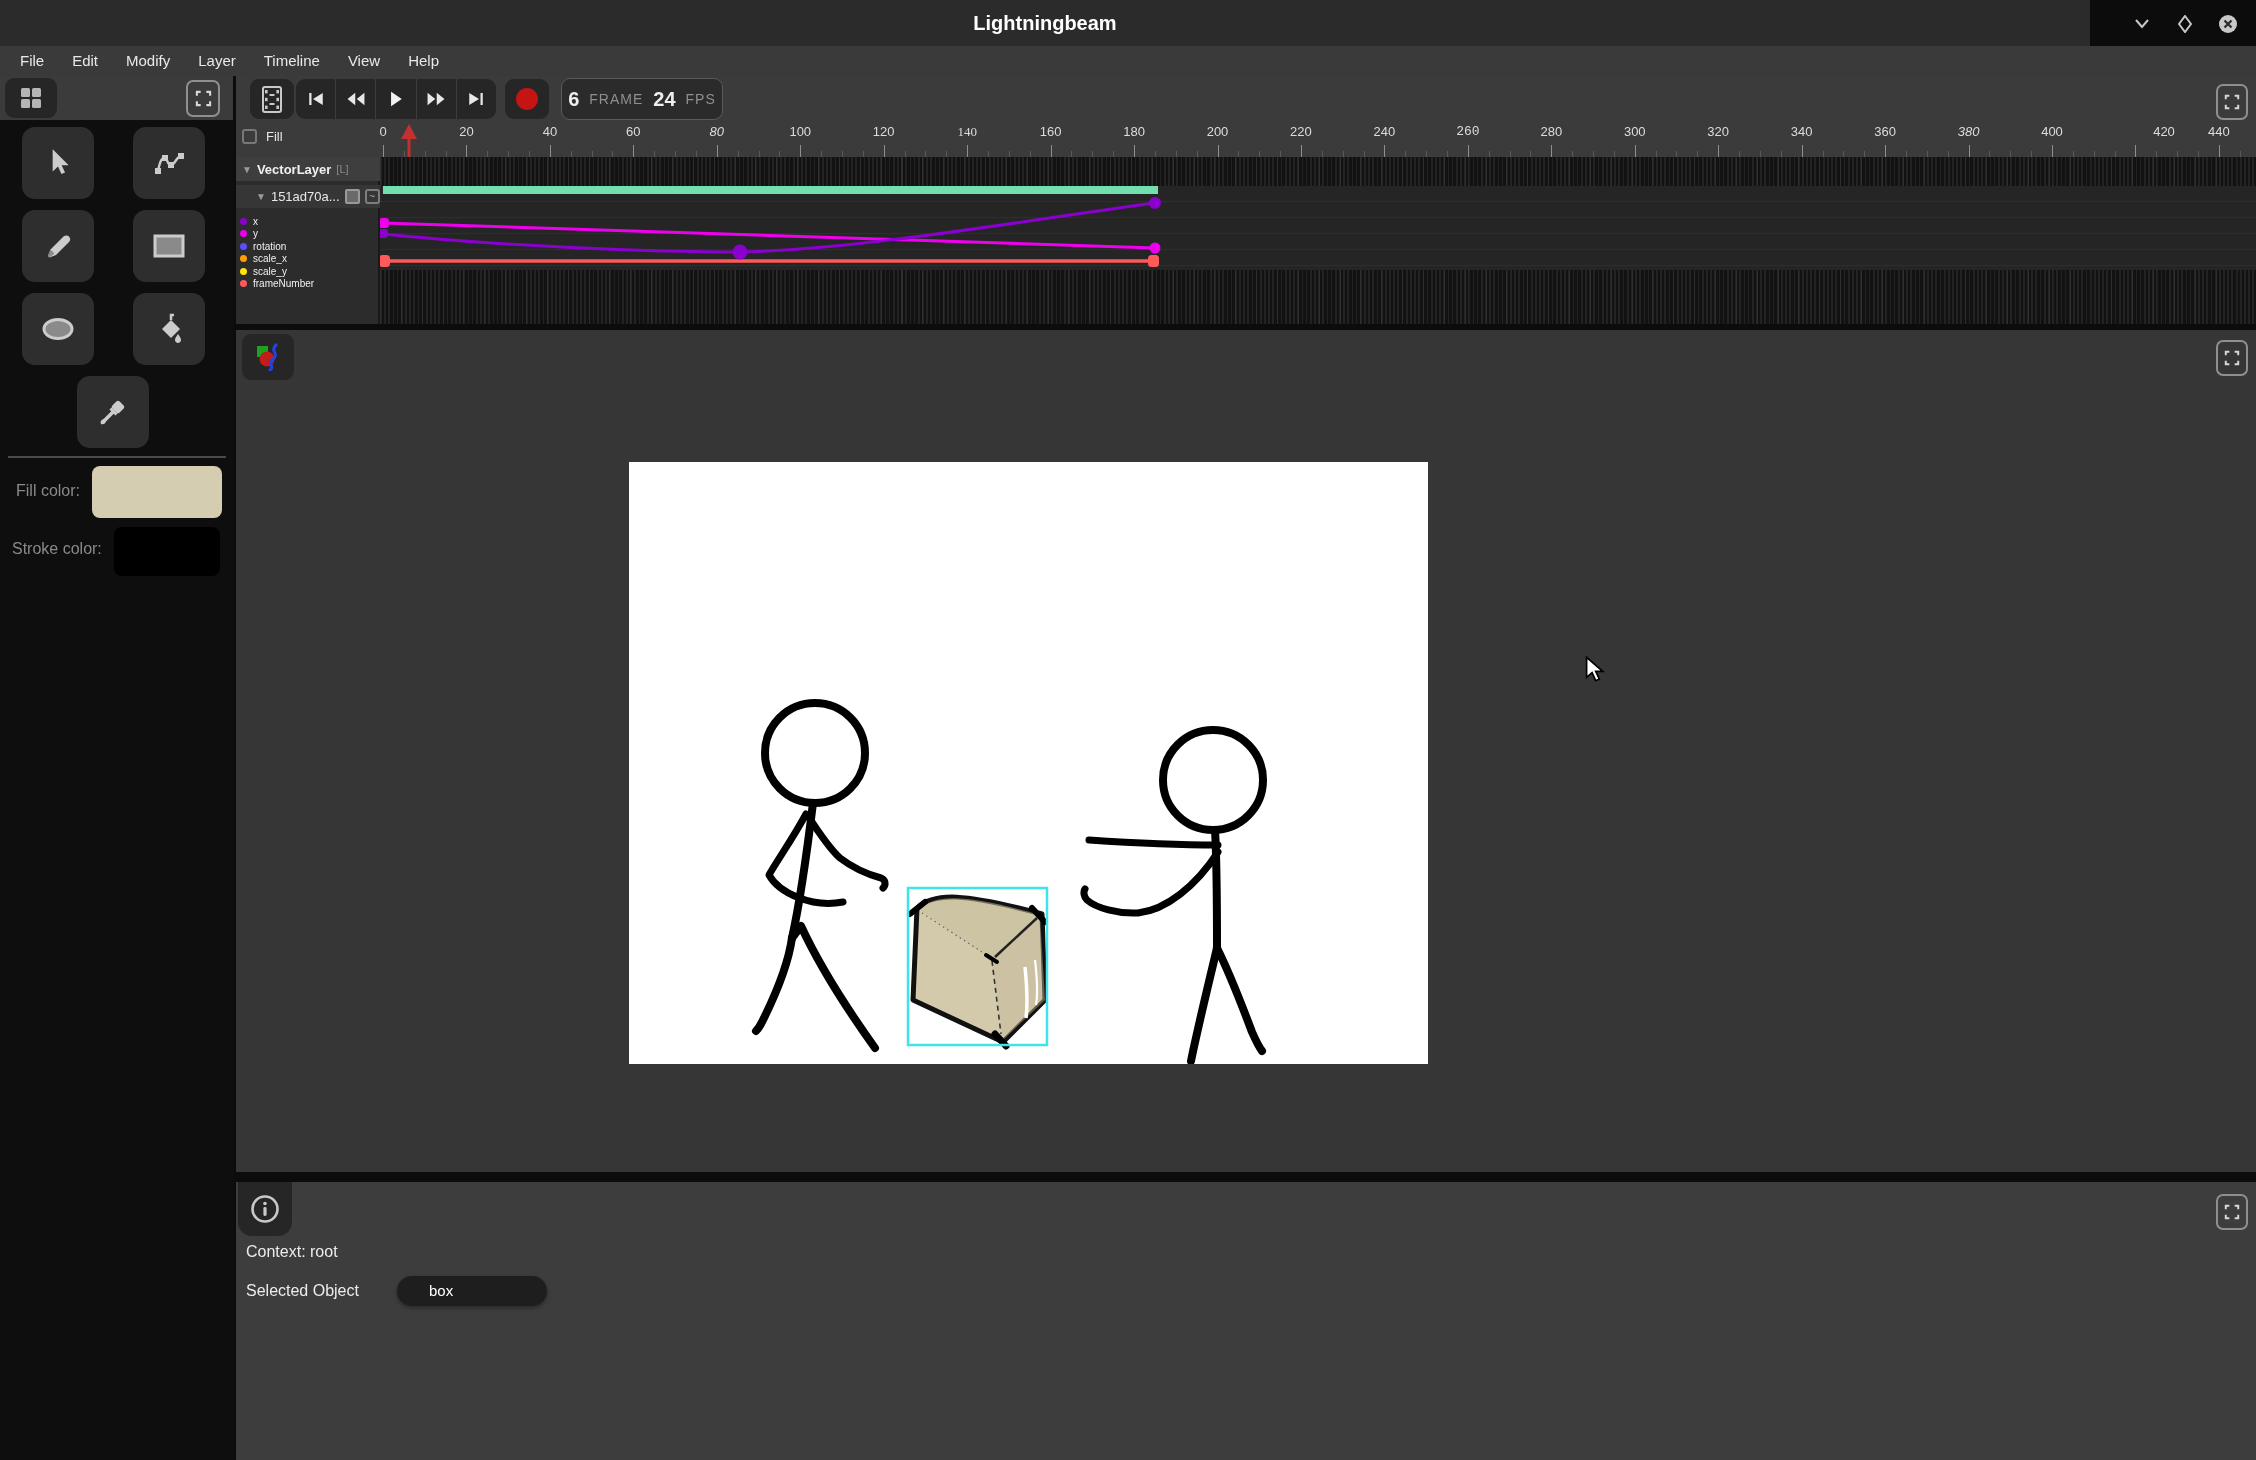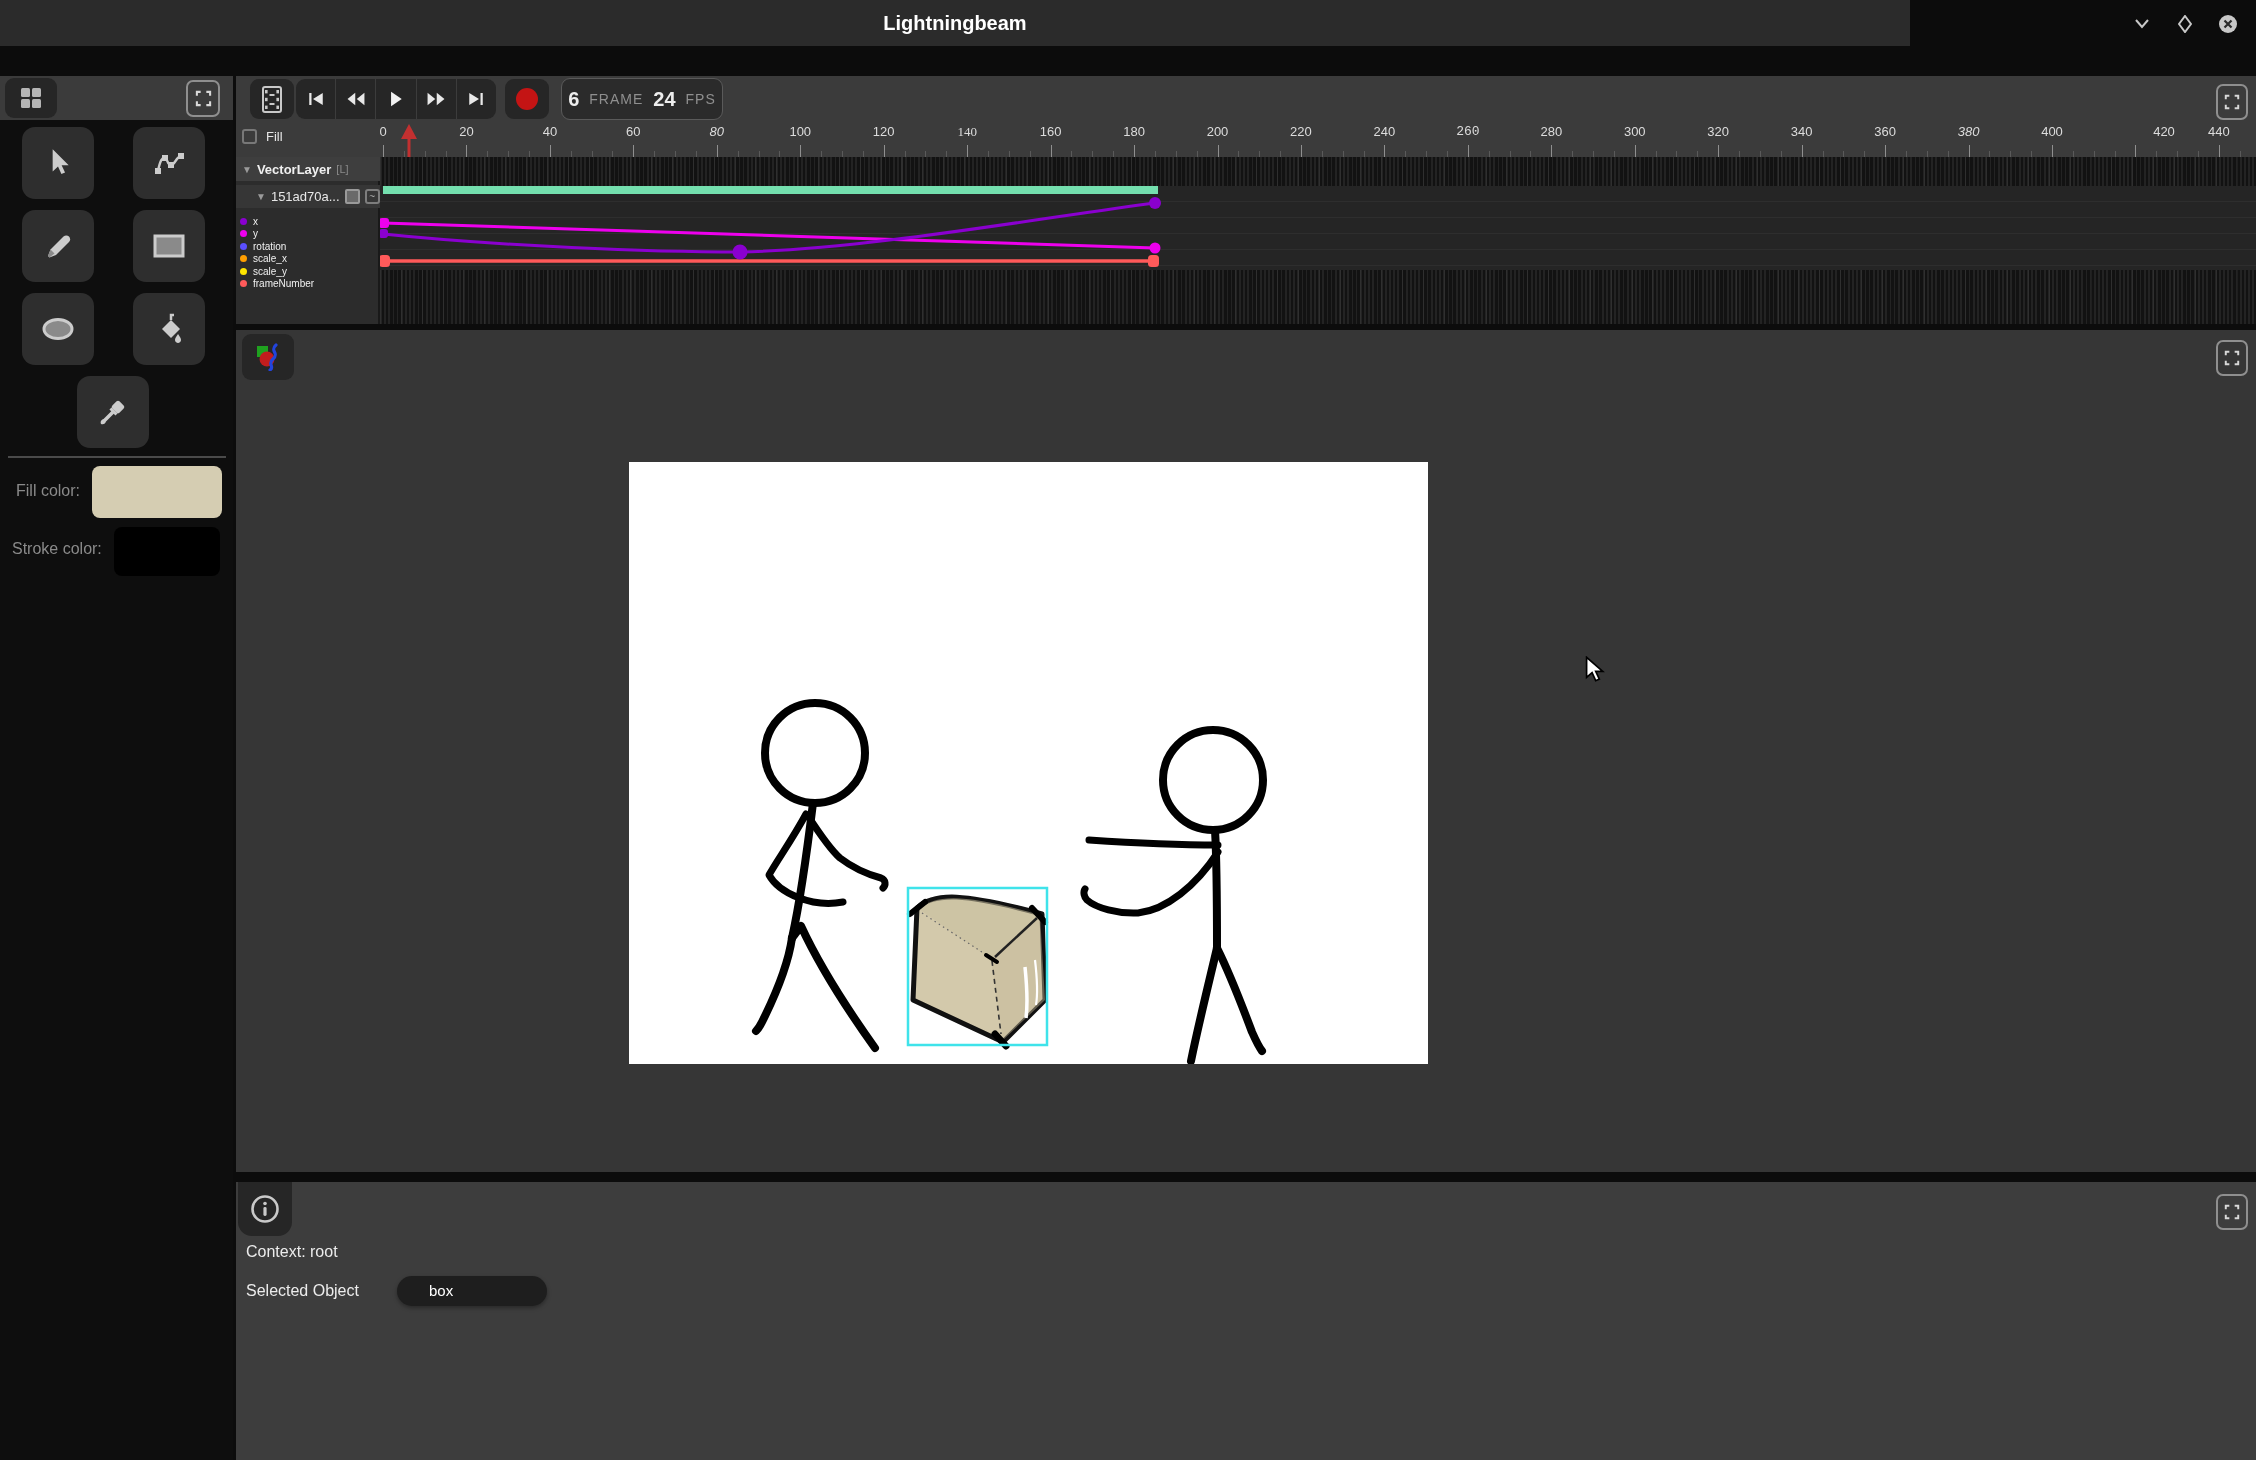--- a/index.html
+++ b/index.html
@@ -1,21 +1,21 @@
 <!DOCTYPE html>
 <html><head>
 <meta charset="utf-8">
 <style>
   html,body{margin:0;padding:0;background:#000;}
   *{box-sizing:border-box;font-family:"Liberation Sans",sans-serif;}
   #app{position:relative;width:2256px;height:1460px;background:#0c0c0c;overflow:hidden;}
   .abs{position:absolute;}
 
   
-  #titlebar{left:0;top:0;width:1910px;height:46px;background:#2b2b2b;}
+  #titlebar{left:0;top:0;width:2090px;height:46px;background:#2b2b2b;}
   #title{left:0;top:0;width:100%;height:46px;line-height:46px;text-align:center;
          color:#fff;font-size:20px;font-weight:bold;}
   .winctl{top:13px;width:22px;height:22px;display:flex;align-items:center;justify-content:center;}
 
   
   #menubar{left:0;top:46px;width:2256px;height:30px;background:#3a3a3a;
            display:flex;align-items:center;padding-left:6px;}
   .menu-item{color:#e9e9e9;font-size:15px;padding:0 14px;line-height:30px;}
 
   
@@ -110,20 +110,29 @@
         </svg>
     </div>
     <div class="abs winctl" style="left:2217px;">
       <svg width="20" height="20" viewBox="0 0 20 20">
         <circle cx="10" cy="10" r="9" fill="#c8c8c8"></circle>
         <path d="M6.5,6.5 L13.5,13.5 M13.5,6.5 L6.5,13.5" stroke="#2b2b2b" stroke-width="2.2"></path>
       </svg>
     </div>
   </div>
 
+  <div class="abs" id="menubar">
+    <span class="menu-item">File</span>
+    <span class="menu-item">Edit</span>
+    <span class="menu-item">Modify</span>
+    <span class="menu-item">Layer</span>
+    <span class="menu-item">Timeline</span>
+    <span class="menu-item">View</span>
+    <span class="menu-item">Help</span>
+  </div>
 
   <div class="abs" id="sidebar"></div>
   <div class="abs" id="sidebar-header"></div>
 
   <div class="abs btn-dark" style="left:5px;top:78px;width:52px;height:40px;">
     <svg width="24" height="24" viewBox="0 0 24 24">
       <rect x="2" y="2" width="9" height="9" rx="1.5" fill="#b5b5b5"></rect>
       <rect x="13" y="2" width="9" height="9" rx="1.5" fill="#b5b5b5"></rect>
       <rect x="2" y="13" width="9" height="9" rx="1.5" fill="#b5b5b5"></rect>
       <rect x="13" y="13" width="9" height="9" rx="1.5" fill="#b5b5b5"></rect>

